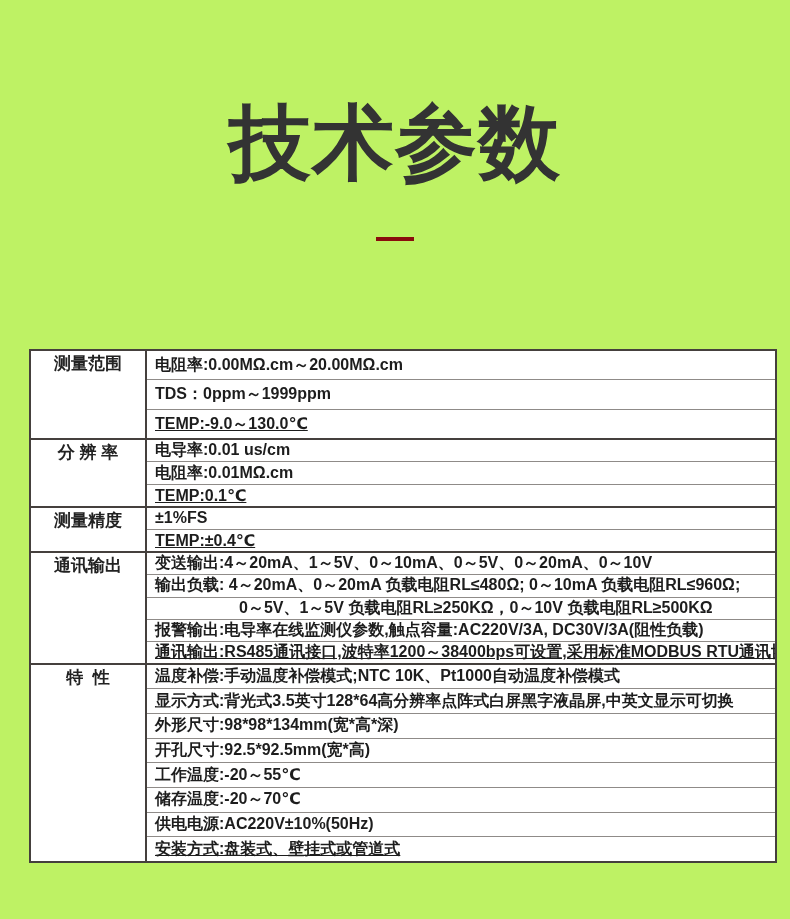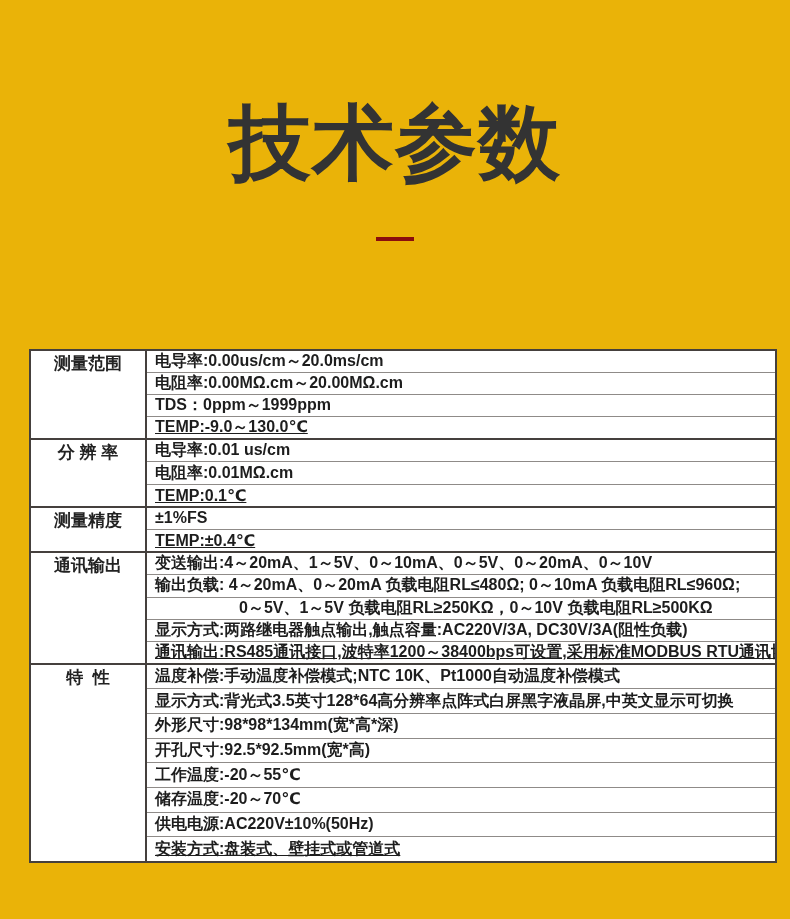--- a/index.html
+++ b/index.html
@@ -1,20 +1,20 @@
 <!DOCTYPE html>
 <html><head>
 <meta charset="utf-8">
 <style>
   html, body { margin: 0; padding: 0; background: #ffffff; }
   .page {
     position: relative;
     width: 790px;
     height: 919px;
-    background: #eab308;
+    background: #bef264;
     font-family: "Liberation Sans", "DejaVu Sans", sans-serif;
     overflow: hidden;
   }
   .main-title {
     position: absolute;
     top: 96px;
     left: 0;
     width: 100%;
     margin: 0;
     text-align: center;
@@ -101,21 +101,20 @@
 </head>
 <body>
 
 <div class="page">
   <h1 class="main-title">技术参数</h1>
   <div class="accent-dash" style="background: rgb(138, 13, 13);"></div>
   <div class="spec-table">
       <div class="spec-group" style="flex: 4 1 0px;">
         <div class="group-label-cell">测量范围</div>
         <div class="group-rows">
-          <div class="spec-row">电导率:0.00us/cm～20.0ms/cm</div>
           <div class="spec-row">电阻率:0.00MΩ.cm～20.00MΩ.cm</div>
           <div class="spec-row">TDS：0ppm～1999ppm</div>
           <div class="spec-row">TEMP:-9.0～130.0℃</div>
         </div>
       </div>
       <div class="spec-group" style="flex: 3 1 0px;">
         <div class="group-label-cell">分 辨 率</div>
         <div class="group-rows">
           <div class="spec-row">电导率:0.01 us/cm</div>
           <div class="spec-row">电阻率:0.01MΩ.cm</div>
@@ -128,21 +127,21 @@
           <div class="spec-row">±1%FS</div>
           <div class="spec-row">TEMP:±0.4℃</div>
         </div>
       </div>
       <div class="spec-group" style="flex: 5 1 0px;">
         <div class="group-label-cell">通讯输出</div>
         <div class="group-rows">
           <div class="spec-row">变送输出:4～20mA、1～5V、0～10mA、0～5V、0～20mA、0～10V</div>
           <div class="spec-row">输出负载: 4～20mA、0～20mA 负载电阻RL≤480Ω; 0～10mA 负载电阻RL≤960Ω;</div>
           <div class="spec-row indent">0～5V、1～5V 负载电阻RL≥250KΩ，0～10V 负载电阻RL≥500KΩ</div>
-          <div class="spec-row">显示方式:两路继电器触点输出,触点容量:AC220V/3A, DC30V/3A(阻性负载)</div>
+          <div class="spec-row">报警输出:电导率在线监测仪参数,触点容量:AC220V/3A, DC30V/3A(阻性负载)</div>
           <div class="spec-row">通讯输出:RS485通讯接口,波特率1200～38400bps可设置,采用标准MODBUS RTU通讯协议</div>
         </div>
       </div>
       <div class="spec-group" style="flex: 9 1 0px;">
         <div class="group-label-cell">特  性</div>
         <div class="group-rows">
           <div class="spec-row">温度补偿:手动温度补偿模式;NTC 10K、Pt1000自动温度补偿模式</div>
           <div class="spec-row">显示方式:背光式3.5英寸128*64高分辨率点阵式白屏黑字液晶屏,中英文显示可切换</div>
           <div class="spec-row">外形尺寸:98*98*134mm(宽*高*深)</div>
           <div class="spec-row">开孔尺寸:92.5*92.5mm(宽*高)</div>

